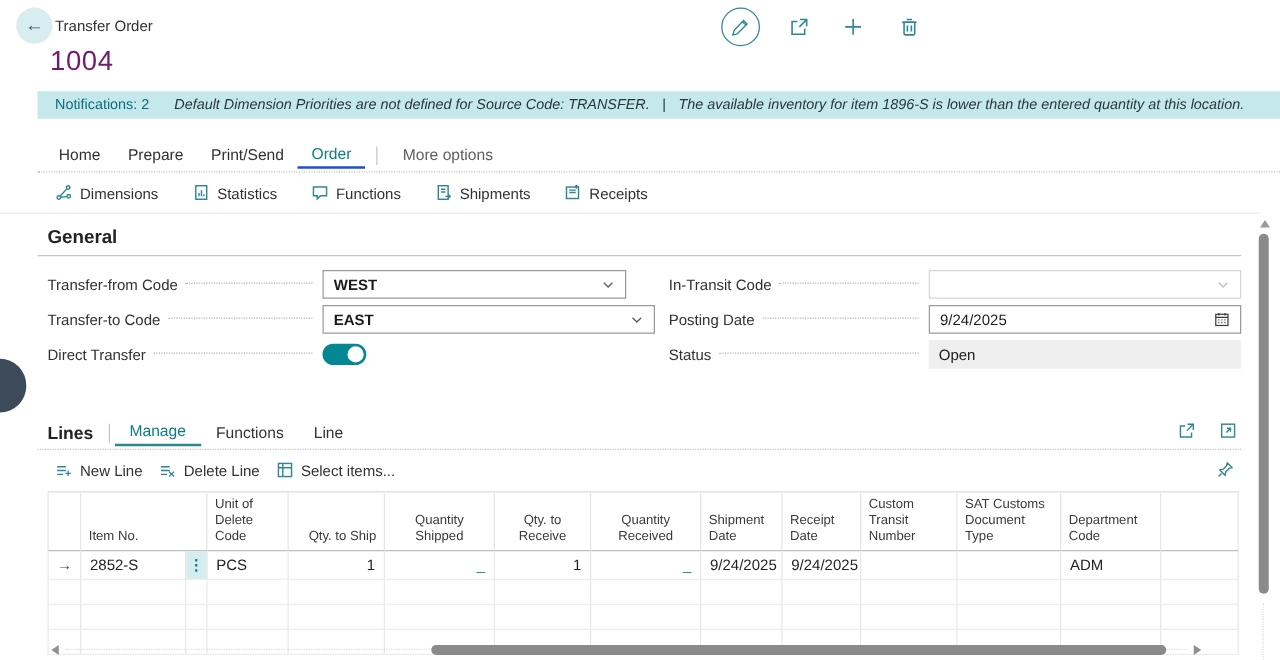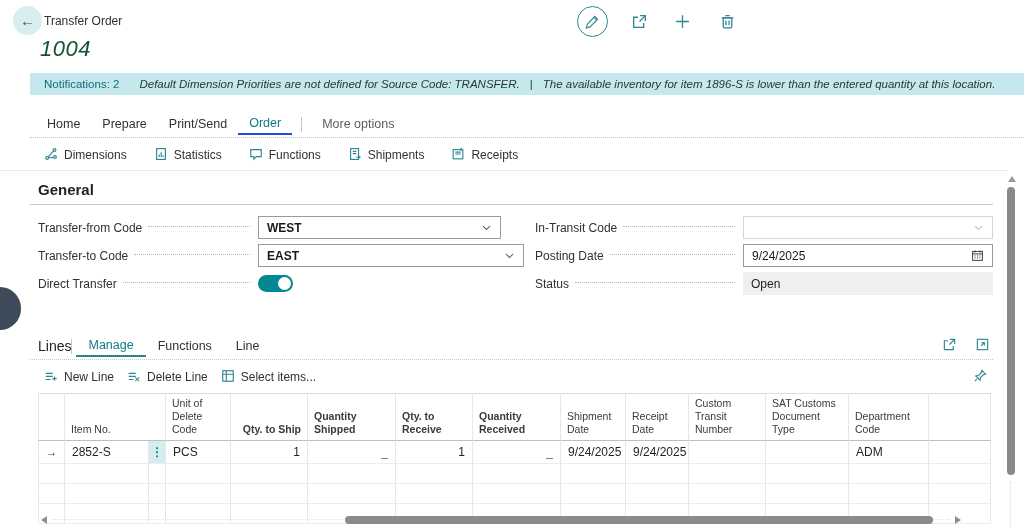--- a/index.html
+++ b/index.html
@@ -14,21 +14,21 @@
   }
   .abs { position: absolute; }
 
   
   .back-btn {
     left:13px; top:6px; width:29px; height:29px; border-radius:50%;
     background:#d8edf0; color:#2f5a63; display:flex; align-items:center; justify-content:center;
     font-size:15px; cursor:pointer;
   }
   .page-caption { left:44px; top:14px; font-size:12px; color:#323130; }
-  .page-title  { left:40px; top:36px; font-size:22px; color:#14532d; letter-spacing:0.5px;font-style:italic; }
+  .page-title  { left:40px; top:36px; font-size:22px; color:#701a75; letter-spacing:0.5px; }
 
   .hdr-ico { color:#2e8694; cursor:pointer; }
   .hdr-ico svg { display:block; }
   .edit-circle {
     left:577px; top:6px; width:31px; height:31px; border-radius:50%;
     border:1px solid #2e8694; display:flex; align-items:center; justify-content:center;
   }
 
   
   .notif {
@@ -78,21 +78,21 @@
 
   .toggle {
     position:absolute; width:35px; height:17px; border-radius:9px; background:#038792; cursor:pointer;
   }
   .toggle .knob {
     position:absolute; right:2px; top:2px; width:13px; height:13px; border-radius:50%; background:#fff;
   }
 
   
   .lines-bar { left:38px; top:334px; height:24px; display:flex; align-items:center; }
-  .lines-title { font-size:14px; font-weight:normal; color:#242322; margin-right:0; }
+  .lines-title { font-size:14px; font-weight:bold; color:#242322; margin-right:12px; }
   .lines-divider { width:1px; height:15px; background:#c8c6c4; margin-right:4px; }
   .ltab { padding:2px 12px; font-size:12.5px; color:#323130; cursor:pointer; }
   .ltab.active { color:#0e7c87; border-bottom:2px solid #2e8694; padding-bottom:3px; }
   .lines-border { left:30px; top:359px; width:963px; border-bottom:1px dotted #c8c6c4; }
   .lines-right-icons { top:337px; left:942px; display:flex; gap:18px; }
   .lines-right-icons .hdr-ico { color:#2e8694; }
   .lines-toolbar { left:44px; top:366px; height:22px; display:flex; align-items:center; gap:13px; }
   .pin { left:973px; top:368px; color:#2e8694; cursor:pointer; }
 
   
@@ -101,21 +101,21 @@
     display:grid;
     grid-template-columns:27px 84px 17px 65px 77px 88px 77px 88px 65px 63px 77px 83px 80px 62px;
   }
   .hrow { border-top:1px solid #ddd; }
   .hcell {
     border-right:1px solid #e6e6e6; border-bottom:1px solid #bfbfbf;
     font-size:10.5px; color:#3b3a39; padding:3px 6px 4px 6px;
     display:flex; align-items:flex-end; line-height:1.25; min-height:38px; cursor:pointer;
   }
   .hcell:first-child { border-left:1px solid #e6e6e6; }
-  .hcell.r { justify-content:flex-end; text-align:left;font-weight:bold; }
+  .hcell.r { justify-content:flex-end; text-align:center; }
   .dcell {
     border-right:1px solid #e8e8e8; border-bottom:1px solid #ededed;
     height:23px; line-height:22px; padding:0 7px; font-size:12px; color:#252423;
     white-space:nowrap; overflow:hidden; cursor:text;
   }
   .dcell:first-child { border-left:1px solid #e8e8e8; }
   .dcell.r { text-align:right; }
   .dcell.c { text-align:center; padding:0; }
   .dcell.marker { color:#444; cursor:default; }
   .dcell.ellipsis { background:#d6edf0; color:#0e7c87; font-weight:bold; cursor:pointer; }

